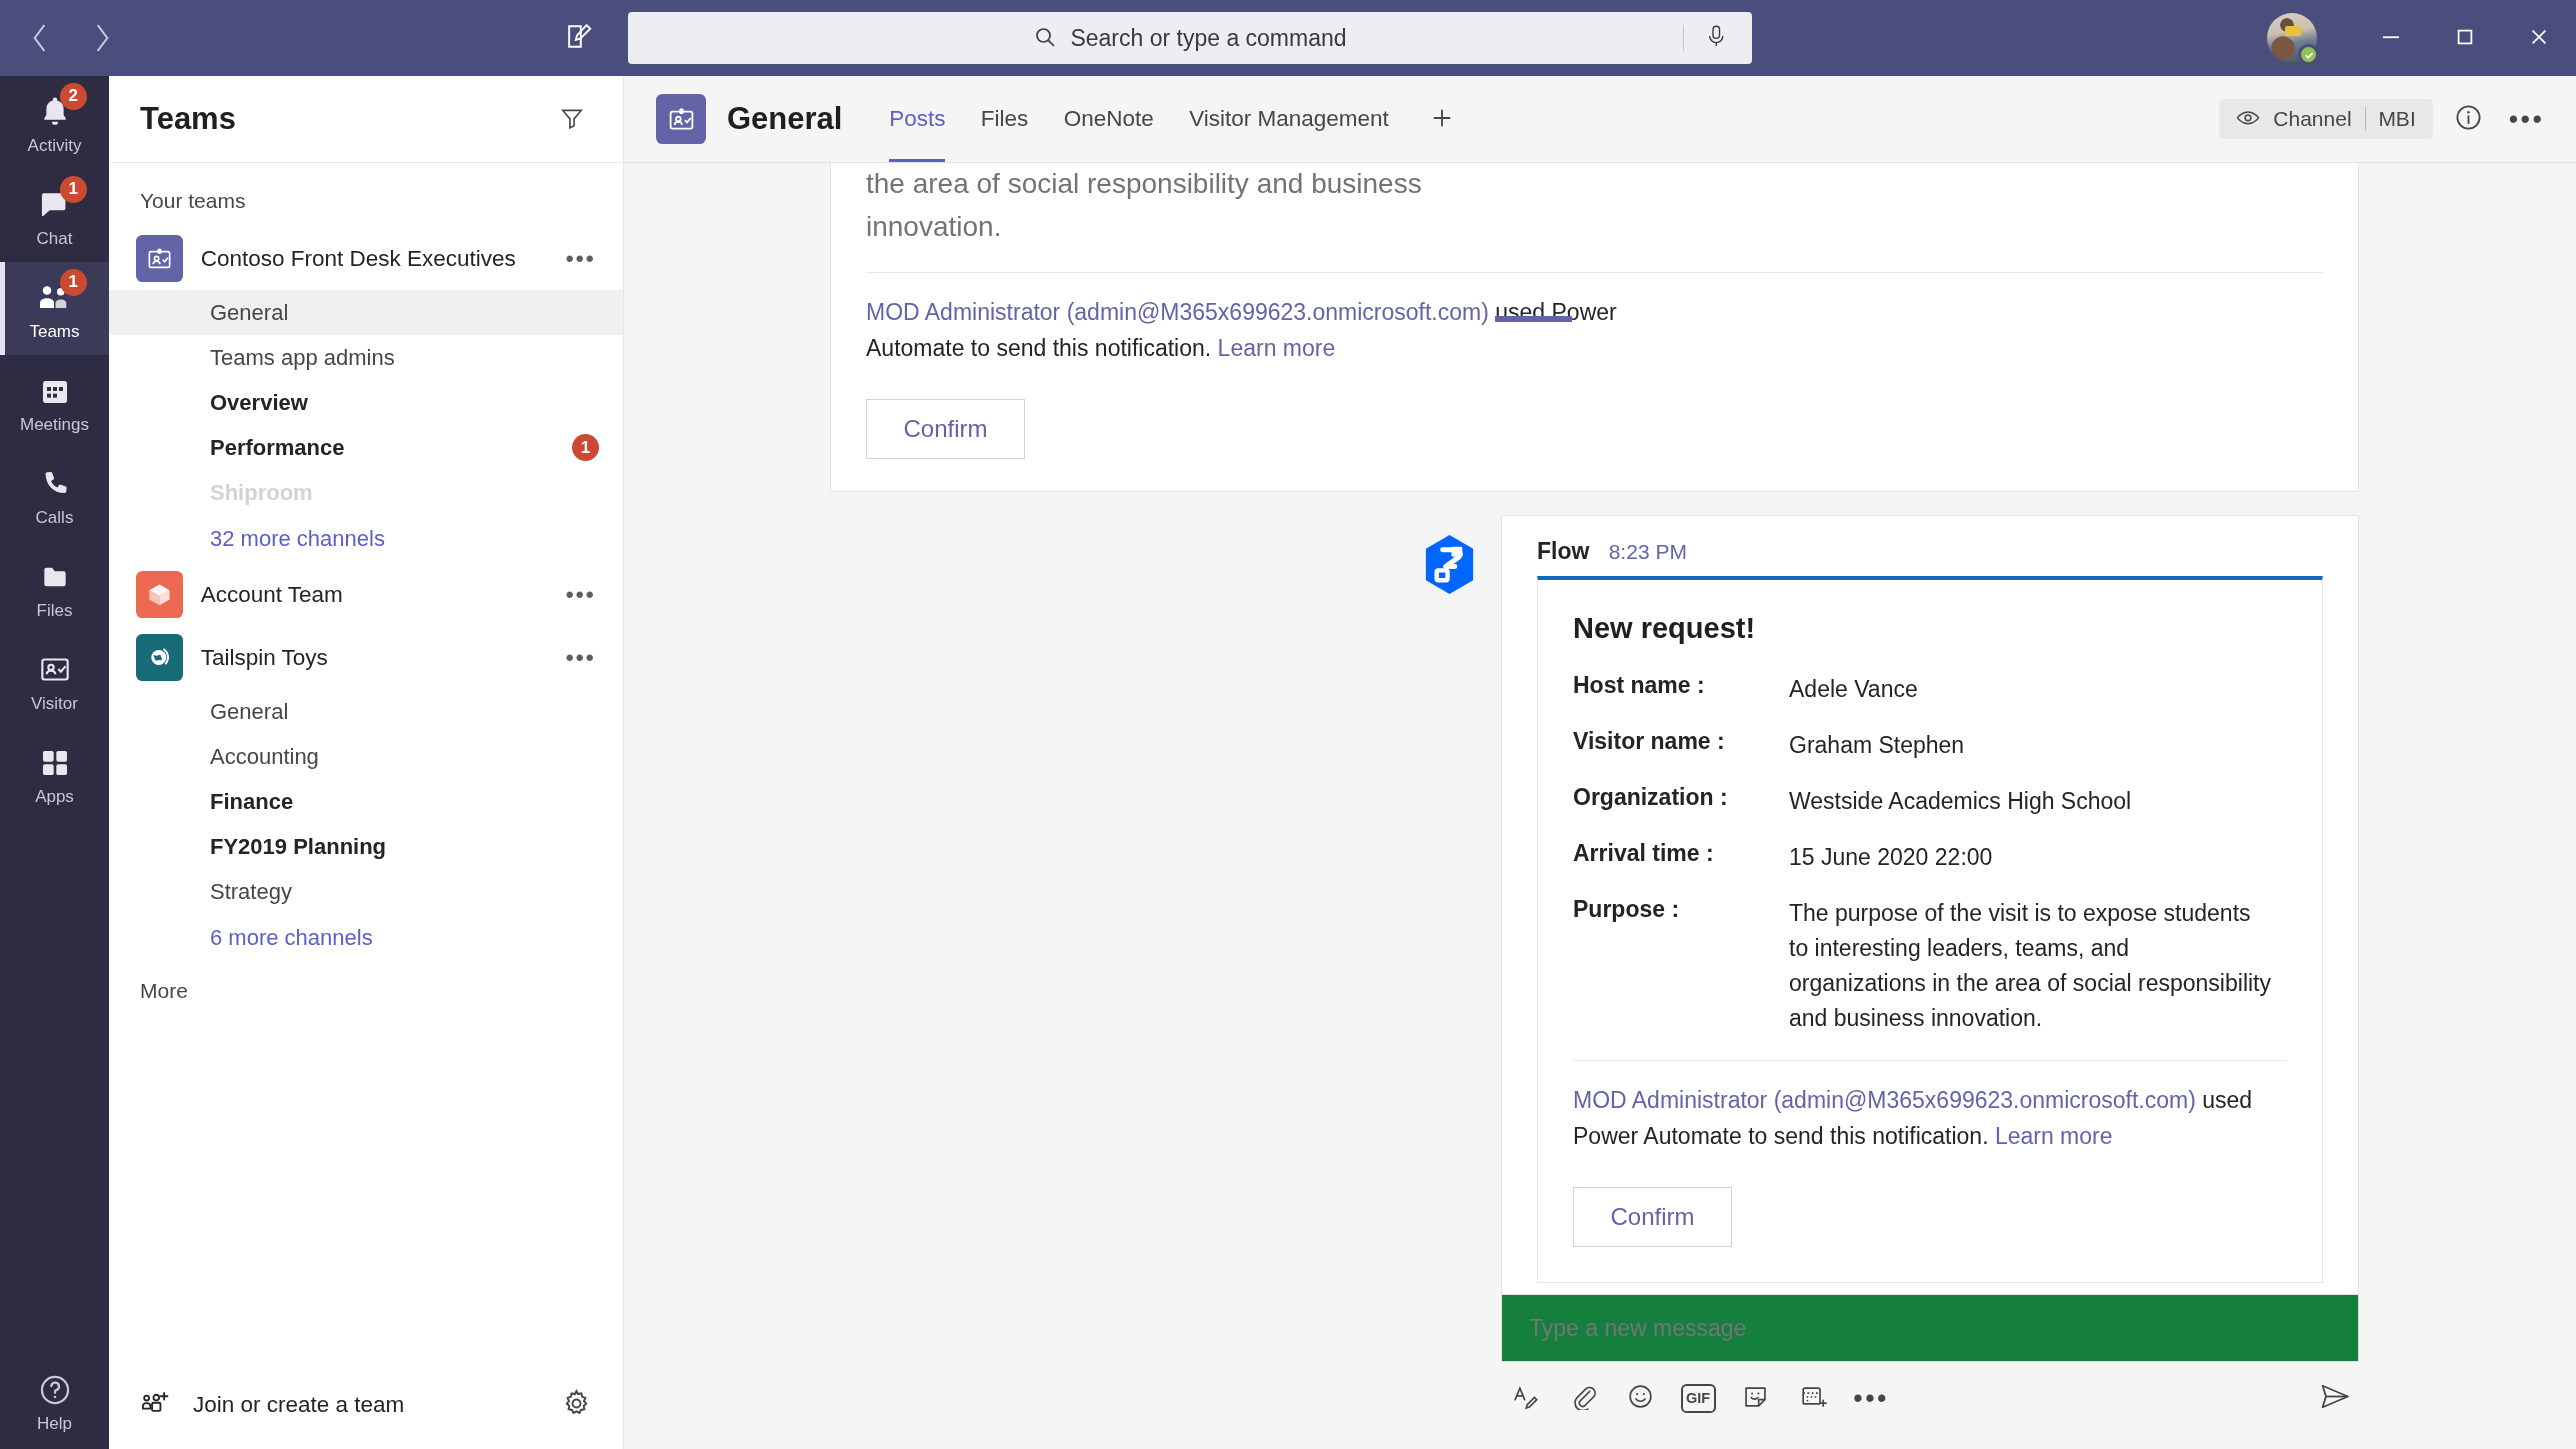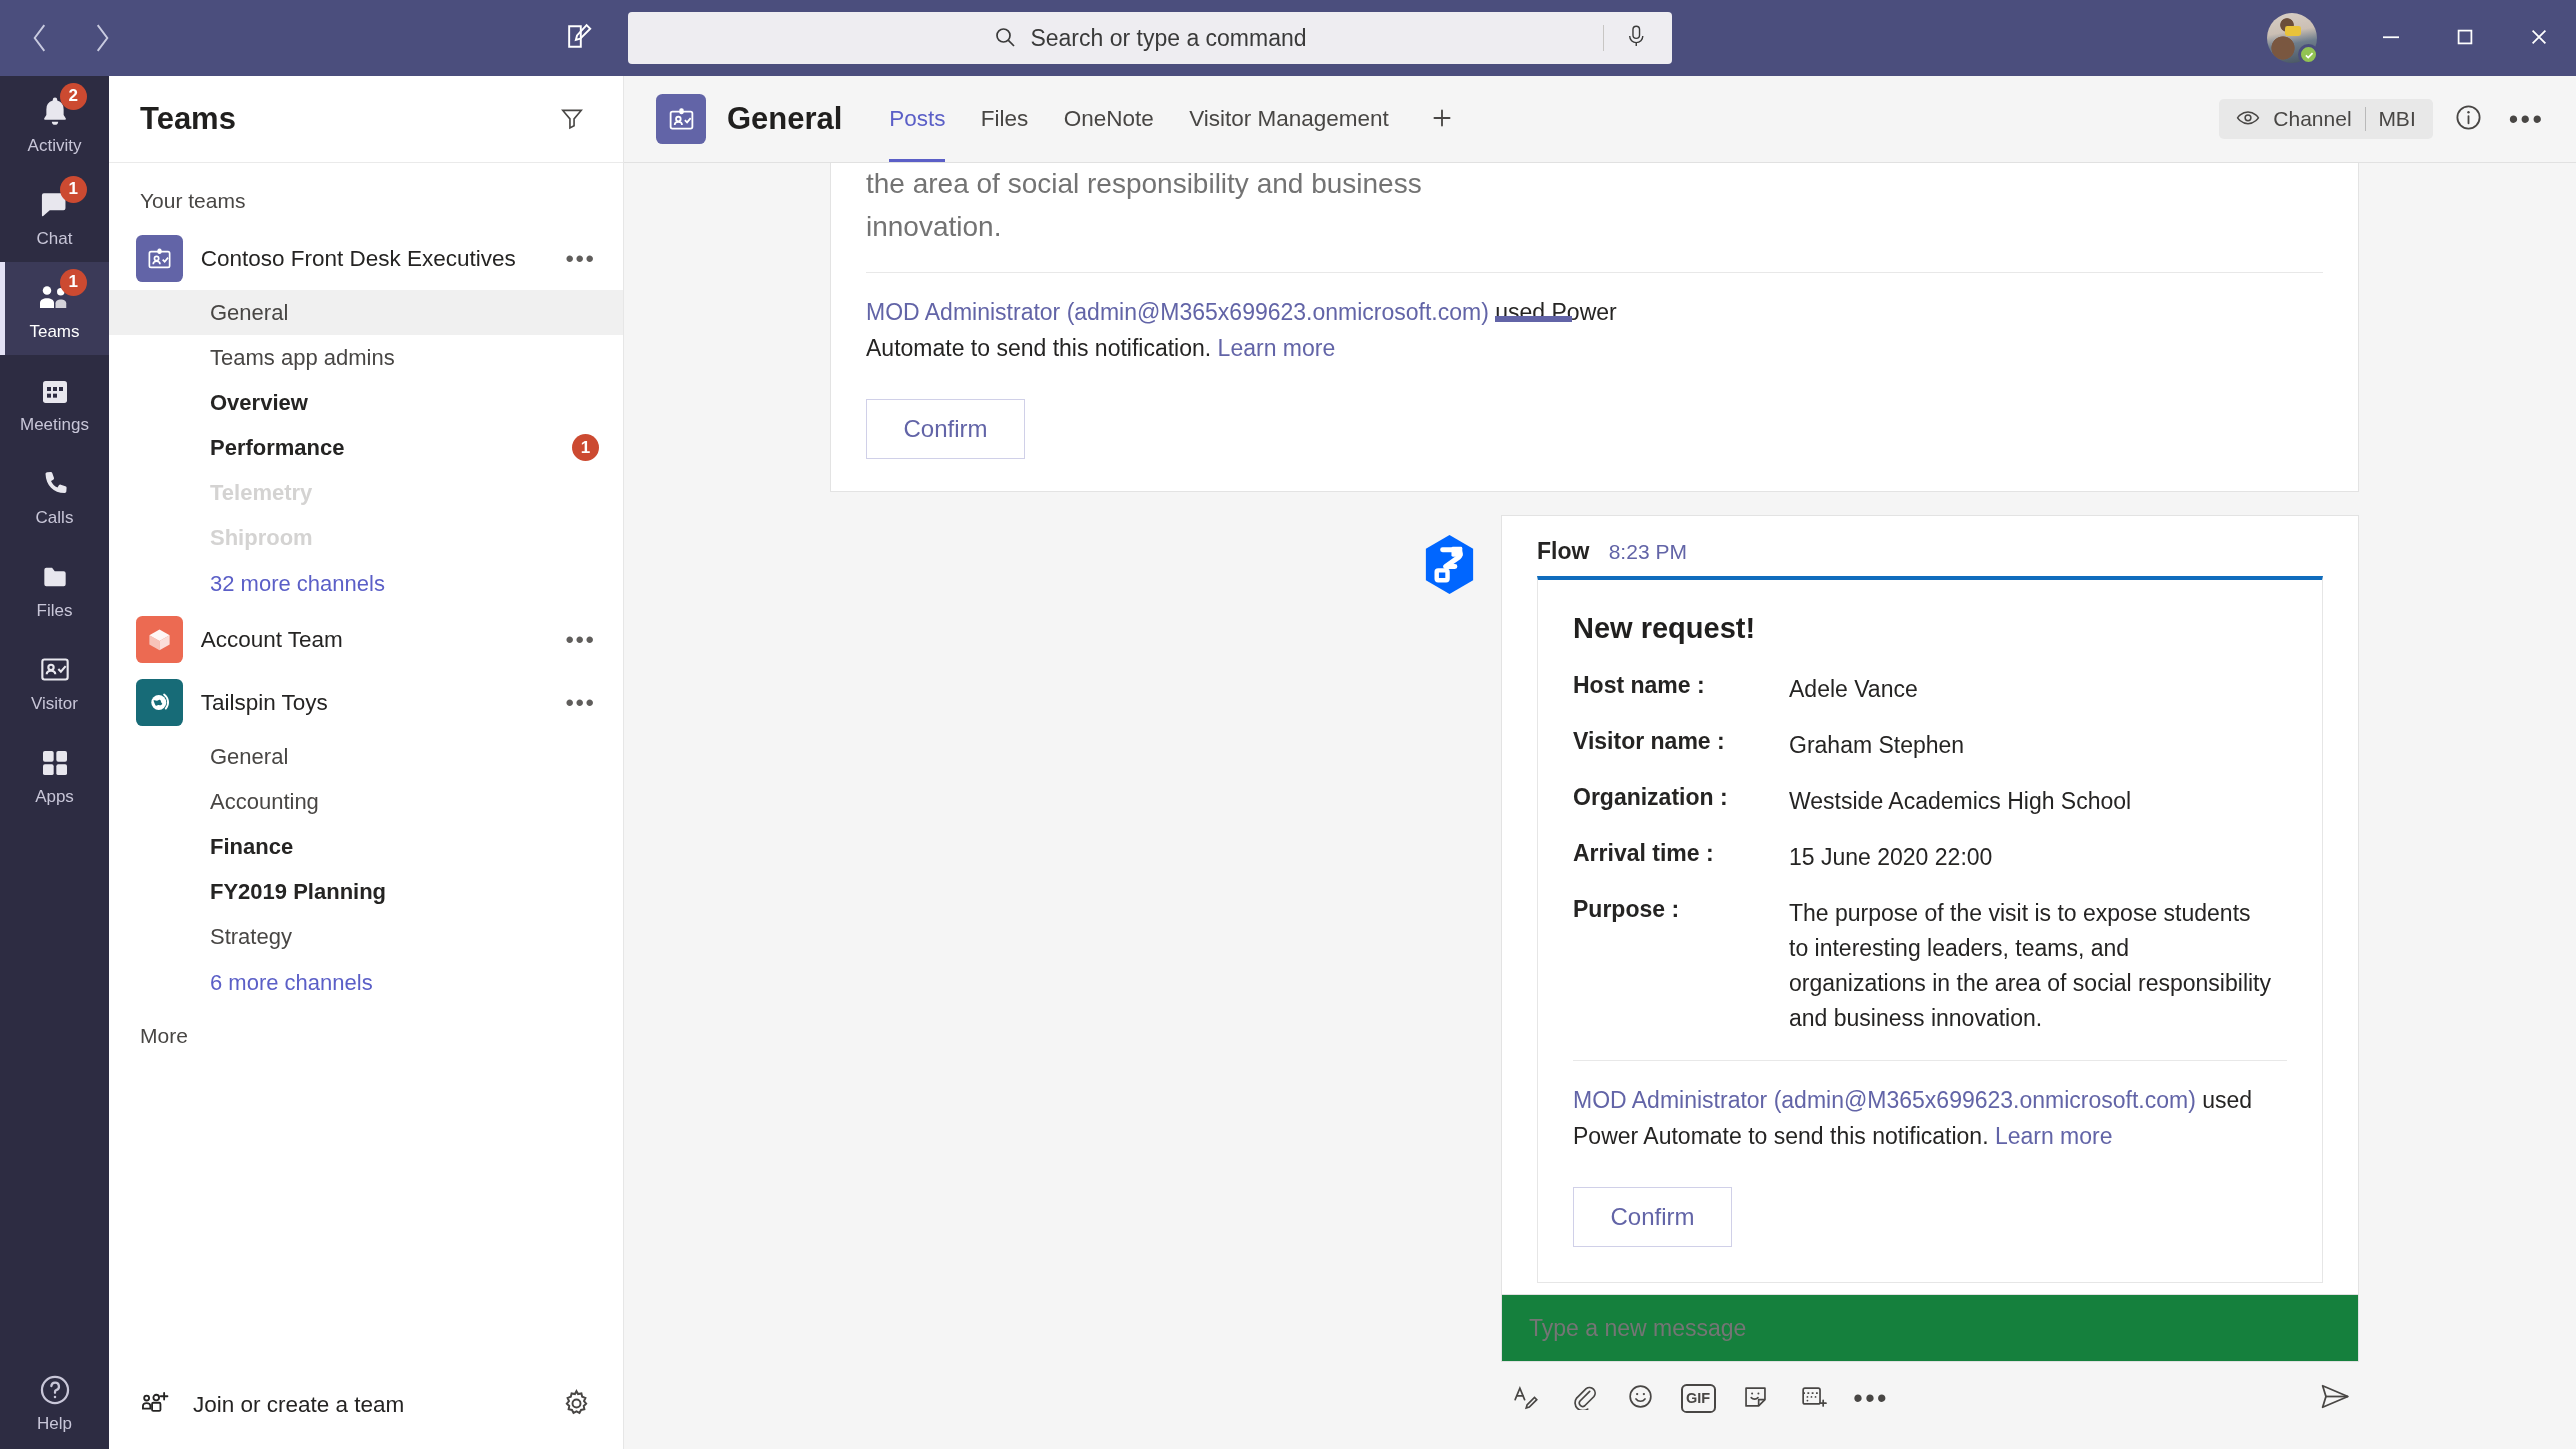--- a/index.html
+++ b/index.html
@@ -31,21 +31,21 @@
   }
   .nav-arrow svg { display: block; }
   .compose-btn {
     position: absolute; left: 555px; top: 50%; transform: translateY(-50%);
     width: 48px; height: 48px;
     display: flex; align-items: center; justify-content: center;
     cursor: pointer; border-radius: 3.2px;
   }
   .searchbar {
     position: absolute; left: 628px; top: 50%; transform: translateY(-50%);
-    width: 1044px; height: 52px;
+    width: 1124px; height: 52px;
     background: #eeedf1; border-radius: 4px;
     display: flex; align-items: center;
   }
   .search-icon-wrap {
     position: absolute; left: 0; width: 100%; height: 100%;
     display: flex; align-items: center; justify-content: center;
     pointer-events: none; gap: 13px;
   }
   .search-placeholder {
     font-size: 23px; color: #3a3a3a;
@@ -563,23 +563,20 @@
         </div>
         <div class="channel-row">
           <span class="channel-name">Teams app admins</span>
         </div>
         <div class="channel-row">
           <span class="channel-name unread">Overview</span>
         </div>
         <div class="channel-row">
           <span class="channel-name unread">Performance</span>
           <span class="channel-badge">1</span>
-        </div>
-        <div class="channel-row">
-          <span class="channel-name muted">Telemetry</span>
         </div>
         <div class="channel-row">
           <span class="channel-name muted">Shiproom</span>
         </div>
         <div class="more-channels">32 more channels</div>
 
         <div class="team-row">
           <div class="team-avatar" style="background:#ec6a52">
             <svg width="27" height="27" viewBox="0 0 24 24">
               <path d="M12 3 L21 8.2 L12 13.4 L3 8.2 Z" fill="#ffffff" opacity="0.95"></path>

